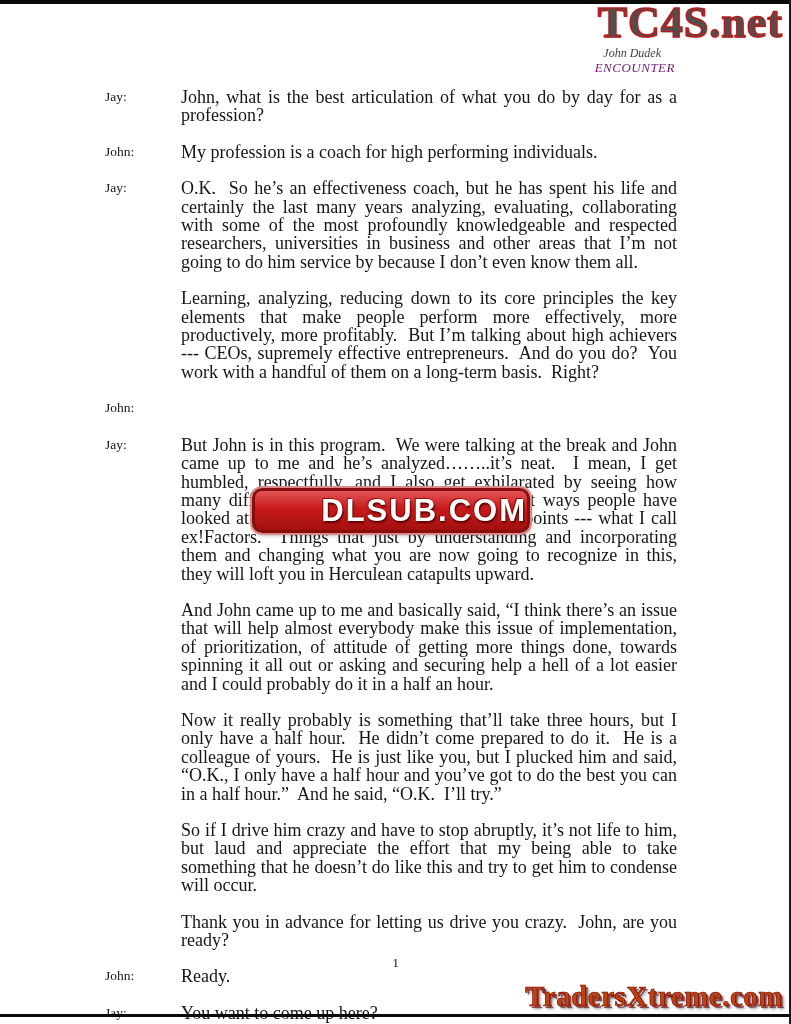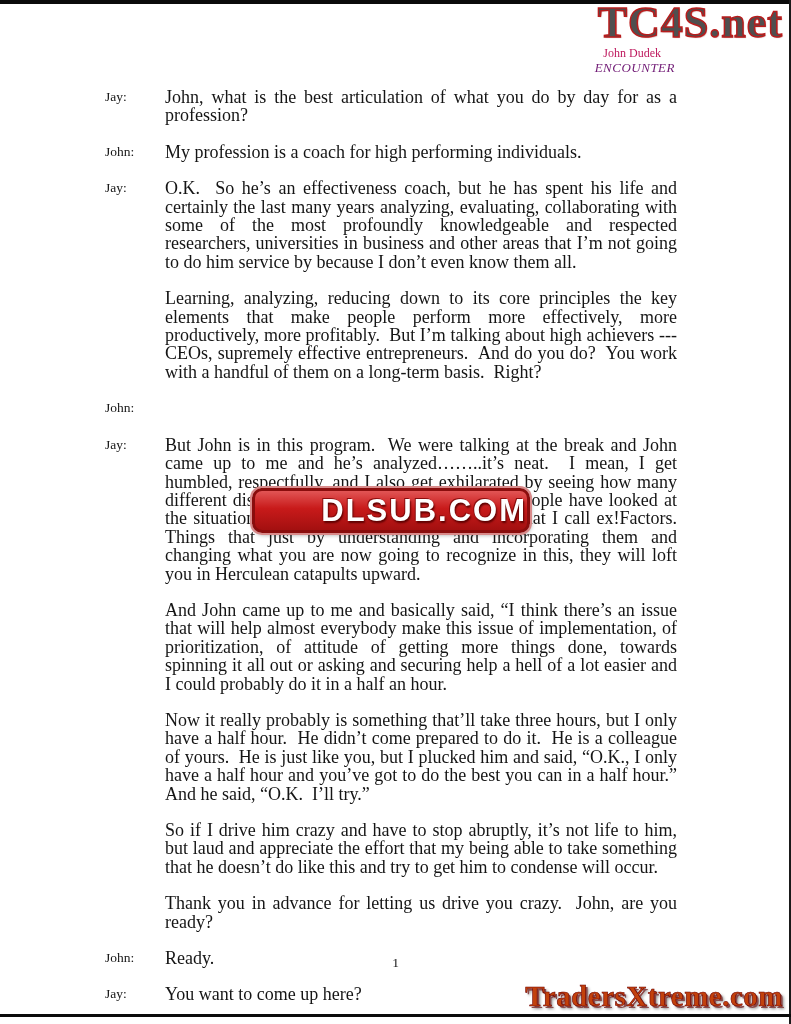--- a/index.html
+++ b/index.html
@@ -23,30 +23,30 @@
     position: absolute; top: 0px; right: 8px;
     font-family: "Liberation Serif", serif;
     font-weight: bold; font-size: 44px; line-height: 46px;
     color: #4f4f4f;
     -webkit-text-stroke: 1.5px #b81c1c;
     text-shadow: 1px 1px 1px rgba(120,0,0,0.35);
     letter-spacing: 1px;
   }
   .byline {
     position: absolute; top: 46px; right: 130px;
-    font-size: 12px; color: #be185d;
+    font-style: italic; font-size: 12px; color: #404040;
   }
   .doc-title {
     position: absolute; top: 60px; right: 116px;
     font-style: italic; font-size: 13px; letter-spacing: 0.5px; color: #701a75;
   }
 
   
   .transcript { position: absolute; top: 88px; left: 105px; width: 572px; }
-  .entry { display: flex; margin-bottom: 18px; }
+  .entry { display: flex; margin-bottom: 18px; gap: 16px; }
   .speaker { width: 60px; flex: none; font-size: 13.5px; line-height: 18.4px; }
   .speech { flex: 1; min-width: 0; }
   .para {
     font-size: 18px; line-height: 18.4px;
     text-align: justify; white-space: pre-wrap;
     margin-bottom: 18px;
   }
   .para:last-child { margin-bottom: 0; }
 
   

